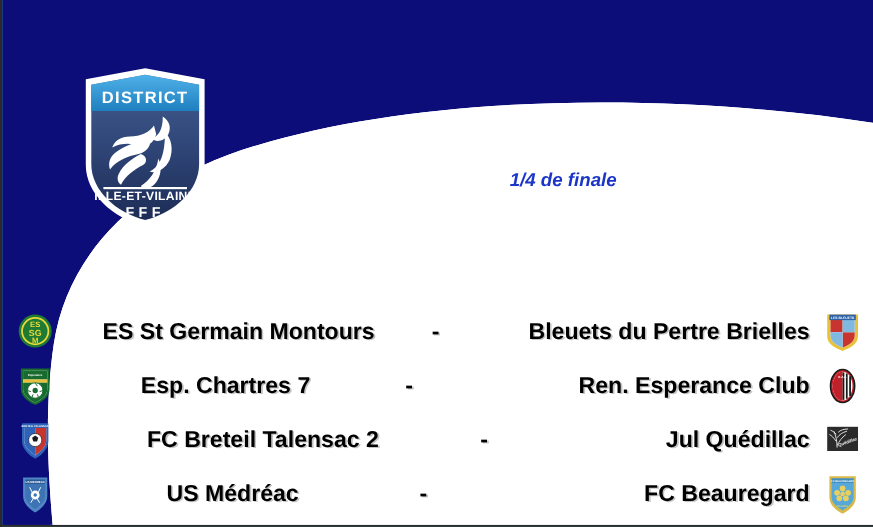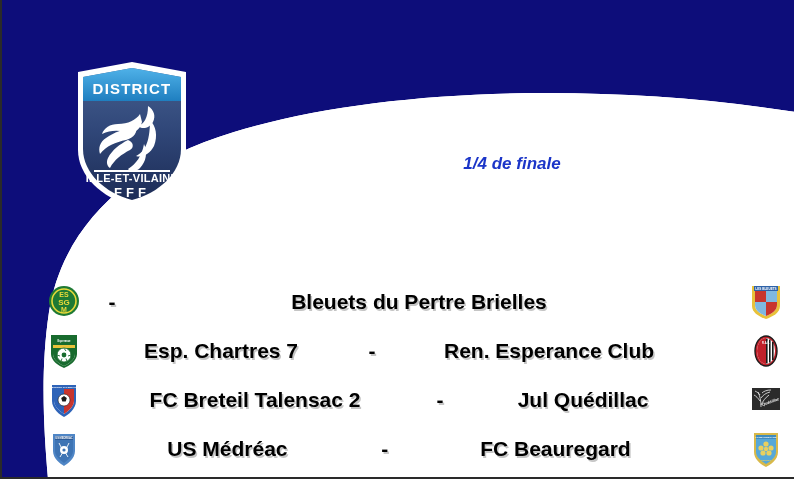--- a/index.html
+++ b/index.html
@@ -75,21 +75,20 @@
     height: 49px;
     display: flex;
     align-items: center;
   }
   .logo-cell {
     width: 60px;
     display: flex;
     justify-content: center;
     align-items: center;
     flex: 0 0 60px;
-    margin-left: 32px;
   }
   .logo-cell.right {
     justify-content: center;
   }
   .team-name {
     font-size: 21px;
     font-weight: bold;
     color: #000000;
     text-shadow: 1.5px 1.5px 0 rgba(150,150,150,0.55);
     white-space: nowrap;
@@ -102,21 +101,21 @@
   .dash {
     flex: 0 0 36px;
     text-align: center;
     font-size: 21px;
     font-weight: bold;
     color: #000000;
     text-shadow: 1.5px 1.5px 0 rgba(150,150,150,0.55);
   }
   .team-away {
     flex: 1 1 auto;
-    text-align: center;
+    text-align: right;
     padding-left: 4px;
   }
 
   .crest {
     width: 34px;
     height: 38px;
     display: block;
   }
 </style>
 </head>
@@ -195,20 +194,21 @@
     <div class="match-row">
       <div class="logo-cell">
         <svg class="crest" viewBox="0 0 34 38">
           <circle cx="17" cy="18" r="15" fill="#1f7a34"></circle>
           <circle cx="17" cy="18" r="12" fill="none" stroke="#e8d93a" stroke-width="1.6"></circle>
           <text x="17" y="14" text-anchor="middle" font-family="'Liberation Sans', sans-serif" font-size="7" font-weight="bold" fill="#e8d93a">ES</text>
           <text x="17" y="22" text-anchor="middle" font-family="'Liberation Sans', sans-serif" font-size="8" font-weight="bold" fill="#e8d93a">SG</text>
           <text x="17" y="29" text-anchor="middle" font-family="'Liberation Sans', sans-serif" font-size="7" font-weight="bold" fill="#e8d93a">M</text>
         </svg>
       </div>
+      <div class="team-name team-home">ES St Germain Montours</div>
       <div class="dash">-</div>
       <div class="team-name team-away">Bleuets du Pertre Brielles</div>
       <div class="logo-cell right">
         <svg class="crest" viewBox="0 0 34 38">
           <path d="M3 3 L31 3 L31 23 C31 30, 23 34, 17 36 C11 34, 3 30, 3 23 Z" fill="#e8c23a"></path>
           <path d="M6 6 L28 6 L28 22 C28 28, 22 31, 17 33 C12 31, 6 28, 6 22 Z" fill="#ffffff"></path>
           <path d="M6 6 L17 6 L17 19 L6 19 Z" fill="#c8352e"></path>
           <path d="M17 19 L28 19 L28 22 C28 28, 22 31, 17 33 Z" fill="#c8352e"></path>
           <path d="M17 6 L28 6 L28 19 L17 19 Z" fill="#7fb8e0"></path>
           <path d="M6 19 L17 19 L17 33 C12 31, 6 28, 6 22 Z" fill="#7fb8e0"></path>

